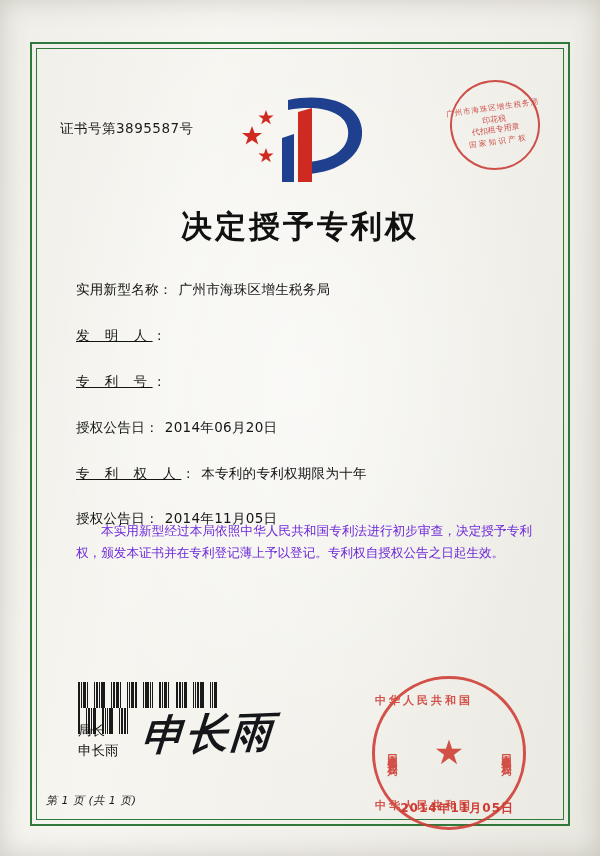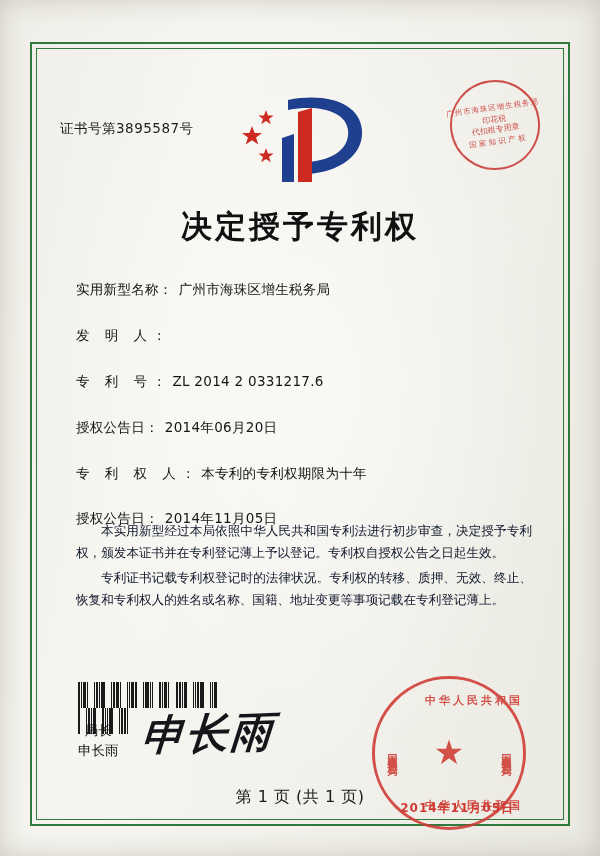--- a/index.html
+++ b/index.html
@@ -146,34 +146,35 @@
     font-size: 13.5px;
     color: #141414;
     line-height: 1.4;
   }
   .field-label {
     white-space: nowrap;
     letter-spacing: 0.3px;
   }
   .field-label.spaced {
     letter-spacing: 5.5px;
+    text-decoration: underline;
   }
   .field-value {
     margin-left: 6px;
     letter-spacing: 0.3px;
   }
 
   
   .paragraphs {
     position: absolute;
     left: 30px;
     right: 22px;
     top: 462px;
     font-size: 12.6px;
-    color: #0f172a;
+    color: #6d28d9;
     line-height: 22px;
     text-align: justify;
   }
   .paragraphs p {
     margin: 0 0 3px 0;
     text-indent: 25px;
   }
 
   
   .barcode {
@@ -192,21 +193,20 @@
   }
 
   
   .sig-block {
     position: absolute;
     left: 32px;
     top: 662px;
     font-size: 13.5px;
     color: #141414;
     line-height: 20px;
-    text-align: center;
   }
   .sig-script {
     position: absolute;
     left: 96px;
     top: 648px;
     font-family: "DejaVu Serif", "Liberation Serif", serif;
     font-size: 42px;
     font-style: italic;
     font-weight: bold;
     color: #15161a;
@@ -231,21 +231,21 @@
     left: 50%;
     top: 50%;
     transform: translate(-50%, -54%);
     font-size: 34px;
     line-height: 34px;
   }
   .seal-arc-top, .seal-arc-bottom {
     position: absolute;
     left: 0;
     right: 0;
-    text-align: right;
+    text-align: left;
     font-size: 11px;
     letter-spacing: 3px;
     font-weight: bold;
   }
   .seal-arc-top { top: 14px; }
   .seal-arc-bottom { bottom: 14px; }
   .seal-left-txt, .seal-right-txt {
     position: absolute;
     top: 50%;
     transform: translateY(-50%);
@@ -267,24 +267,25 @@
     font-weight: bold;
     white-space: nowrap;
   }
 
   
   .footer {
     position: absolute;
     left: 0;
     right: 0;
     bottom: 2px;
-    text-align: center;
-    font-size: 16px;
+    text-align: left;
+    font-size: 11px;
     color: #1b1b1b;
     letter-spacing: 0.5px;
+    font-style: italic;
   }
 </style>
 </head>
 <body>
 
 <div class="page">
   <div class="paper-tint"></div>
 
   <div class="border-outer"></div>
   <div class="border-inner"></div>
@@ -324,42 +325,40 @@
         <span class="field-label">：</span>
         <span class="field-value">广州市海珠区增生税务局</span>
       </div>
       <div class="field-row">
         <span class="field-label spaced">发 明 人</span>
         <span class="field-label">：</span>
       </div>
       <div class="field-row">
         <span class="field-label spaced">专 利 号</span>
         <span class="field-label">：</span>
-        <span class="field-value">ZL 2014 2 0331217.6</span>
       </div>
       <div class="field-row">
         <span class="field-label">授权公告日</span>
         <span class="field-label">：</span>
         <span class="field-value">2014年06月20日</span>
       </div>
       <div class="field-row">
         <span class="field-label spaced">专 利 权 人</span>
         <span class="field-label">：</span>
         <span class="field-value">本专利的专利权期限为十年</span>
       </div>
       <div class="field-row">
         <span class="field-label">授权公告日</span>
         <span class="field-label">：</span>
         <span class="field-value">2014年11月05日</span>
       </div>
     </div>
 
     <div class="paragraphs">
       <p>本实用新型经过本局依照中华人民共和国专利法进行初步审查，决定授予专利权，颁发本证书并在专利登记薄上予以登记。专利权自授权公告之日起生效。</p>
-      <p>专利证书记载专利权登记时的法律状况。专利权的转移、质押、无效、终止、恢复和专利权人的姓名或名称、国籍、地址变更等事项记载在专利登记薄上。</p>
     </div>
 
     <div class="barcode">
       <span style="width:2px"></span><span style="width:1px"></span><span style="width:3px"></span><span style="width:1px"></span>
       <span style="width:1px"></span><span style="width:2px"></span><span style="width:1px"></span><span style="width:4px"></span>
       <span style="width:1px"></span><span style="width:2px"></span><span style="width:3px"></span><span style="width:1px"></span>
       <span style="width:1px"></span><span style="width:1px"></span><span style="width:3px"></span><span style="width:2px"></span>
       <span style="width:1px"></span><span style="width:4px"></span><span style="width:1px"></span><span style="width:1px"></span>
       <span style="width:2px"></span><span style="width:1px"></span><span style="width:3px"></span><span style="width:1px"></span>
       <span style="width:2px"></span><span style="width:2px"></span><span style="width:1px"></span><span style="width:3px"></span>

